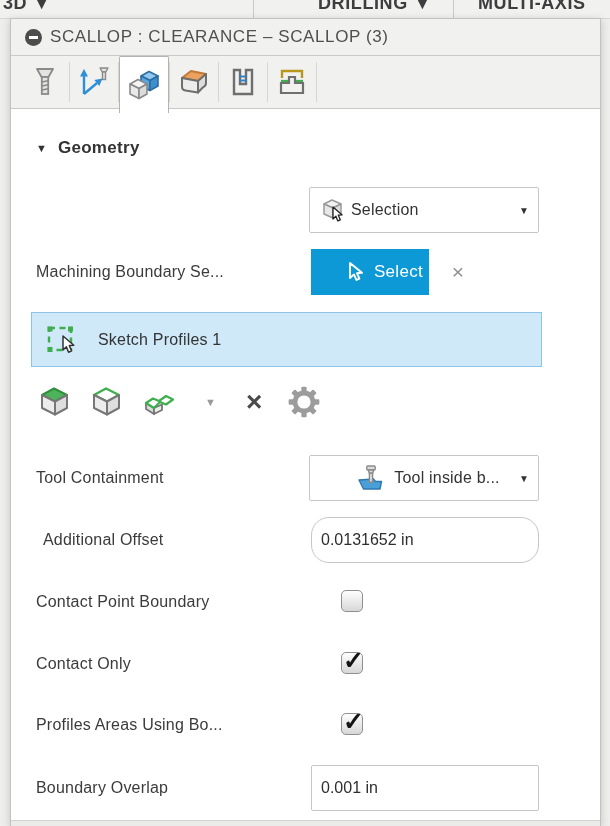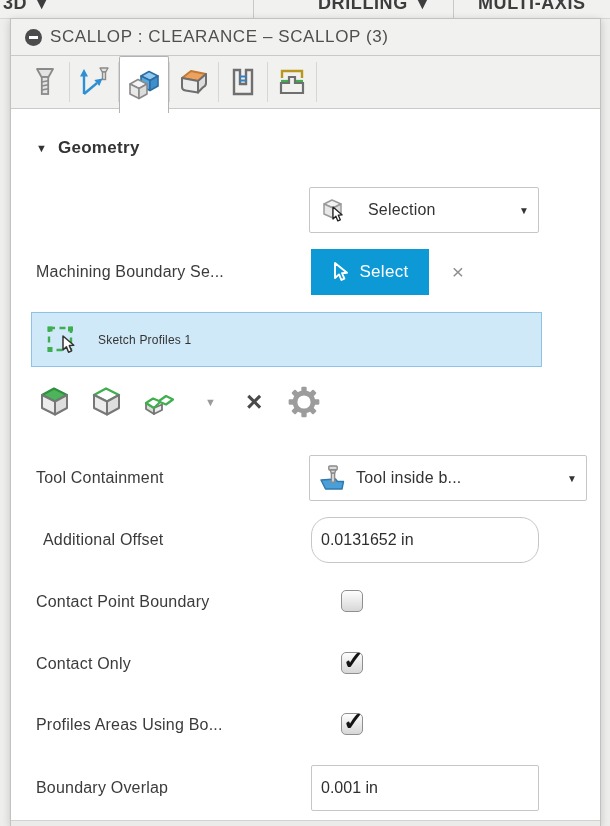--- a/index.html
+++ b/index.html
@@ -43,28 +43,28 @@
   .dropdown{position:absolute;background:#fff;border:1.5px solid #c6c6c4;border-radius:2px;
             display:flex;align-items:center;box-sizing:border-box;}
   .dd-text{font-size:16px;color:#333;letter-spacing:.2px;white-space:nowrap;}
   .dd-caret{position:absolute;right:9px;font-size:10px;color:#333;}
 
   .text-input{position:absolute;border:1.5px solid #c6c6c4;border-radius:2px;background:#fff;
               font-family:"Liberation Sans",sans-serif;font-size:16px;color:#2e2e2e;
               padding:0 0 0 9px;box-sizing:border-box;outline:none;}
 
   .select-btn{position:absolute;left:300px;width:118px;height:46px;background:#0d99d6;border:none;
-              display:flex;align-items:center;justify-content:center;gap:9px;cursor:pointer;}
+              display:flex;align-items:center;justify-content:flex-end;gap:9px;cursor:pointer;}
   .select-btn .lbl{color:#fff;font-size:17px;letter-spacing:.3px;}
   .clear-x{position:absolute;left:434px;width:26px;height:46px;text-align:center;line-height:46px;
            font-size:21px;color:#8f8f8f;}
 
   .sel-row{position:absolute;left:20px;top:293px;width:511px;height:55px;background:#cfe9f8;
            border:1px solid #8cc3e6;box-sizing:border-box;display:flex;align-items:center;}
-  .sel-row .txt{font-size:12px;color:#333;margin-left:14px;letter-spacing:.2px;}
+  .sel-row .txt{font-size:16px;color:#333;margin-left:14px;letter-spacing:.2px;}
 
   .icon-row{position:absolute;left:0;top:357px;width:100%;height:52px;display:flex;
             align-items:center;}
   .icon-btn{flex:none;display:flex;align-items:center;justify-content:center;}
   .mini-caret{font-size:11px;color:#9a9a9a;}
   .big-x{font-size:28px;font-weight:bold;color:#4a4a4a;line-height:1;}
 
   .checkbox{position:absolute;width:22px;height:22px;border:1.5px solid #8f8f8f;border-radius:5px;
             background:linear-gradient(#fefefe,#d7d7d7);box-sizing:border-box;}
   .checkbox .mark{position:absolute;left:1px;top:-7px;font-size:25px;font-weight:bold;color:#141414;}
@@ -159,21 +159,21 @@
       <span class="sec-title">Geometry</span>
     </div>
 
     <div class="dropdown" style="left:298px;top:168px;width:230px;height:46px;">
       <svg width="30" height="30" viewBox="0 0 30 30" style="margin-left:8px;flex:none;">
         <path d="M6 9 L14 5 L23 9 L15 13 Z" fill="#f3f3f3" stroke="#9a9a9a" stroke-width="1.5" stroke-linejoin="round"></path>
         <path d="M6 9 V19 L15 23 V13 Z" fill="#e8e8e8" stroke="#9a9a9a" stroke-width="1.5" stroke-linejoin="round"></path>
         <path d="M23 9 V19 L15 23 V13 Z" fill="#dedede" stroke="#9a9a9a" stroke-width="1.5" stroke-linejoin="round"></path>
         <path d="M15 12 l0 12 2.9-2.8 1.9 4.7 2.5-1.1 -2-4.6 3.9-.3 Z" fill="#fff" stroke="#222" stroke-width="1.3" stroke-linejoin="round"></path>
       </svg>
-      <span class="dd-text" style="margin-left:20px;">Selection</span>
+      <span class="dd-text" style="margin-left:3px;">Selection</span>
       <span class="dd-caret">▼</span>
     </div>
 
     <div class="row-label" style="top:230px;height:46px;line-height:46px;">Machining Boundary Se...</div>
     <button class="select-btn" style="top:230px;">
       <svg width="19" height="22" viewBox="0 0 19 22">
         <path d="M4 2 L4 17 L8 13.4 L10.4 19 L13.4 17.6 L11 12.2 L16 11.8 Z" fill="none" stroke="#ffffff" stroke-width="1.9" stroke-linejoin="round"></path>
       </svg>
       <span class="lbl">Select</span>
     </button>
@@ -225,21 +225,21 @@
             <rect x="14.5" y="2.5" width="5" height="5.5" rx="1" transform="rotate(225 17 17)"></rect>
             <rect x="14.5" y="2.5" width="5" height="5.5" rx="1" transform="rotate(270 17 17)"></rect>
             <rect x="14.5" y="2.5" width="5" height="5.5" rx="1" transform="rotate(315 17 17)"></rect>
           </g>
           <circle cx="17" cy="17" r="8.5" fill="none" stroke="#9c9c9c" stroke-width="4.5"></circle>
         </svg>
       </div>
     </div>
 
     <div class="row-label" style="top:436px;height:46px;line-height:46px;">Tool Containment</div>
-    <div class="dropdown" style="left:298px;top:436px;width:278px;height:46px;">
+    <div class="dropdown" style="left:298px;top:436px;width:230px;height:46px;justify-content:center;">
       <svg width="30" height="30" viewBox="0 0 30 30" style="margin-left:8px;flex:none;">
         <path d="M3 17 L7.5 26 L24 26 L25.5 18.5 L19.5 18.5 L17.5 16 Z" fill="#4a9fd8" stroke="#2f78ad" stroke-width="1.4" stroke-linejoin="round"></path>
         <rect x="10.8" y="3" width="8.4" height="4" rx="1" fill="#dcdcdc" stroke="#8a8a8a" stroke-width="1.4"></rect>
         <path d="M12.2 7 h5.6 l-1.2 3.2 h-3.2 z" fill="#dcdcdc" stroke="#8a8a8a" stroke-width="1.4" stroke-linejoin="round"></path>
         <rect x="13.4" y="10.2" width="3.2" height="9" fill="#dcdcdc" stroke="#8a8a8a" stroke-width="1.4"></rect>
       </svg>
       <span class="dd-text" style="margin-left:8px;">Tool inside b...</span>
       <span class="dd-caret">▼</span>
     </div>
 

